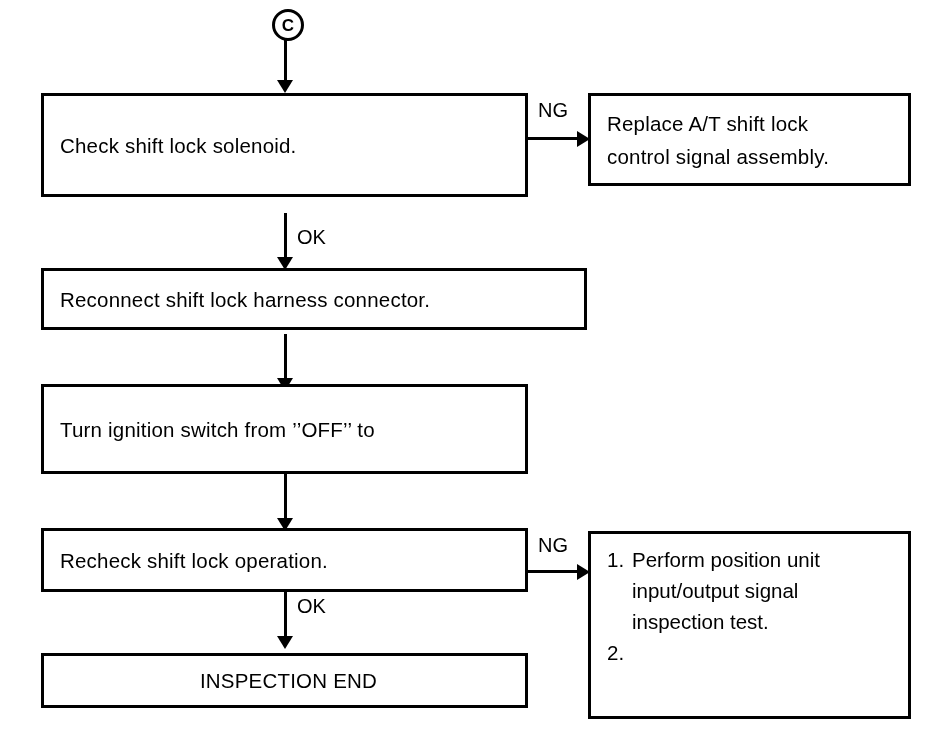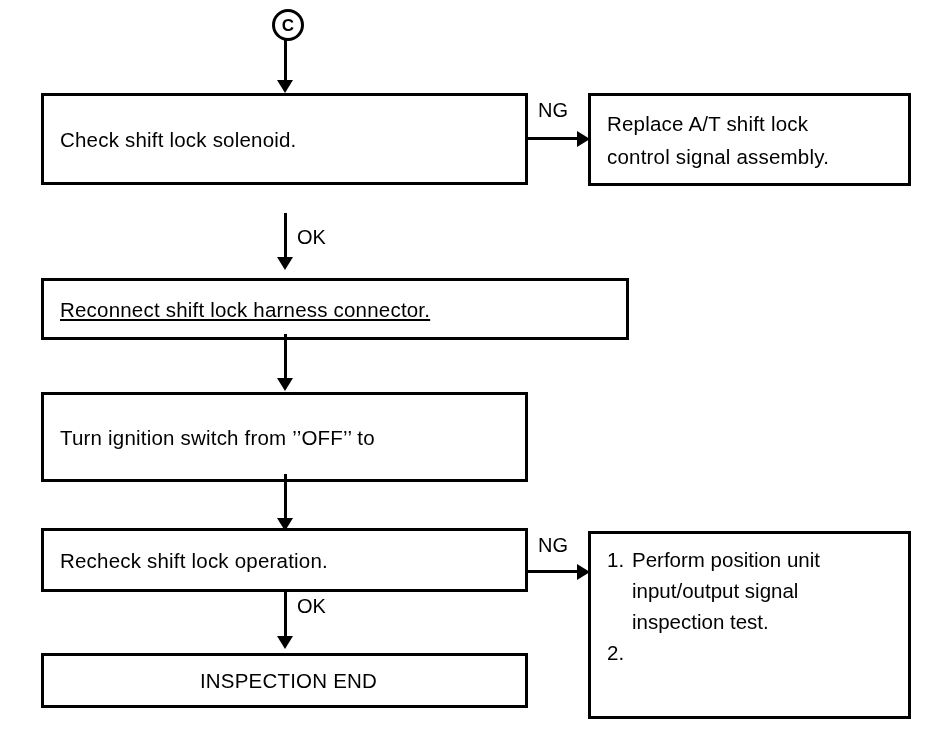--- a/index.html
+++ b/index.html
@@ -108,45 +108,45 @@
 
 <div id="canvas">
 
   <div class="connector" style="left:272px; top:9px;">
     <span>C</span>
   </div>
 
   <div class="vline" style="left:284px; top:38px; height:44px;"></div>
   <div class="arrow-down" style="left:277px; top:80px;"></div>
 
-  <div class="box" style="left:41px; top:93px; width:487px; height:92px;gap:16px;">
+  <div class="box" style="left:41px; top:93px; width:487px; height:104px;gap:16px;">
     <div class="line">Check shift lock solenoid.</div>
   </div>
 
   <div class="edge-label" style="left:538px; top:100px;">NG</div>
   <div class="hline" style="left:528px; top:137px; width:51px;"></div>
   <div class="arrow-right" style="left:577px; top:131px;"></div>
 
   <div class="box" style="left:588px; top:93px; width:323px; height:93px;">
     <div class="line">Replace A/T shift lock</div>
     <div class="line">control signal assembly.</div>
   </div>
 
   <div class="vline" style="left:284px; top:213px; height:46px;"></div>
   <div class="arrow-down" style="left:277px; top:257px;"></div>
   <div class="edge-label" style="left:297px; top:227px;">OK</div>
 
-  <div class="box" style="left:41px; top:278px; width:588px; height:62px;text-decoration:underline;">
+  <div class="box" style="left:41px; top:268px; width:546px; height:62px;">
     <div class="line">Reconnect shift lock harness connector.</div>
   </div>
 
   <div class="vline" style="left:284px; top:334px; height:46px;"></div>
   <div class="arrow-down" style="left:277px; top:378px;"></div>
 
-  <div class="box" style="left:41px; top:384px; width:487px; height:90px;margin-top:8px;">
+  <div class="box" style="left:41px; top:384px; width:487px; height:90px;">
     <div class="line">Turn ignition switch from ’’OFF’’ to</div>
   </div>
 
   <div class="vline" style="left:284px; top:474px; height:46px;"></div>
   <div class="arrow-down" style="left:277px; top:518px;"></div>
 
   <div class="box" style="left:41px; top:528px; width:487px; height:64px;">
     <div class="line">Recheck shift lock operation.</div>
   </div>
 

